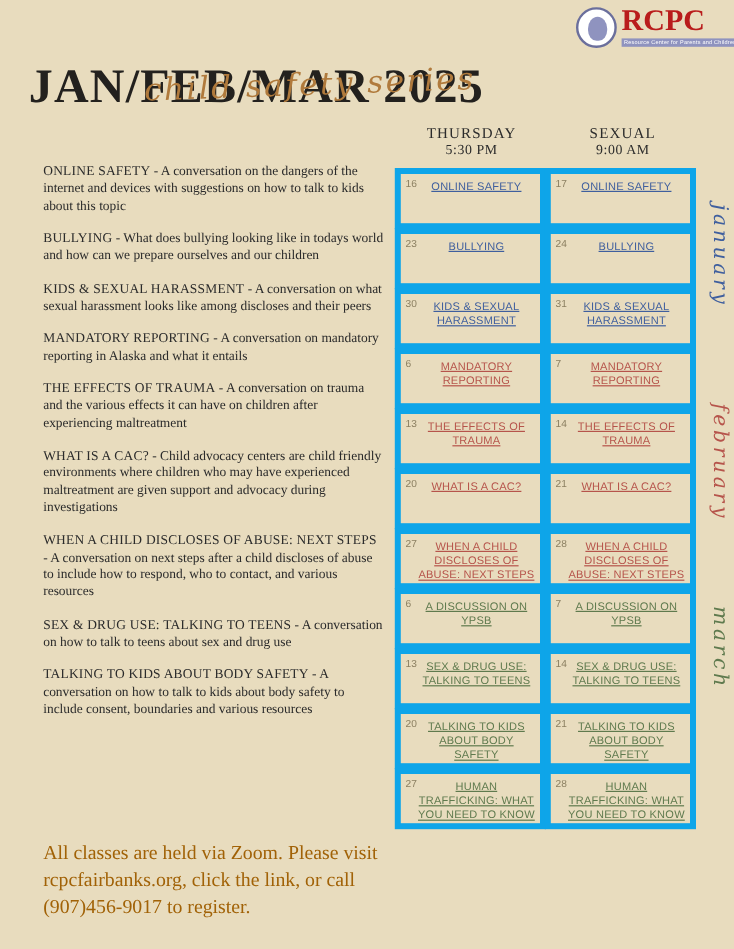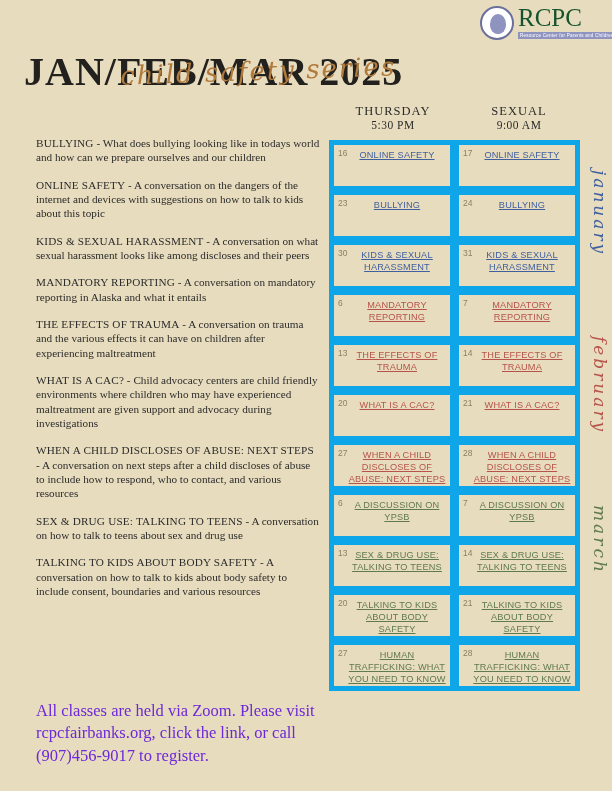--- a/index.html
+++ b/index.html
@@ -42,42 +42,42 @@
     box-sizing:border-box;
   }
   .logo-mark:after{
     content:"";position:absolute;left:8px;top:6px;width:16px;height:20px;
     border-radius:50% 50% 45% 45%;
     background:#8f93bf;
   }
   .logo-text{
     position:absolute;left:38px;top:0px;
     font-family:"Liberation Serif", serif;
-    font-size:25px;font-weight:normal;color:#14532d;letter-spacing:0px;
+    font-size:25px;font-weight:bold;color:#b91c1c;letter-spacing:0px;
   }
   .logo-sub{
     position:absolute;left:38px;top:28px;
     font-family:"Liberation Sans", sans-serif;
     font-size:4.6px;color:#4d5180;letter-spacing:.2px;
     background:#8f93bf;color:#fff;padding:1px 2px;white-space:nowrap;
   }
 
   
   .desc-col{
     position:absolute;left:36px;top:136px;width:284px;
   }
   .desc{
     font-size:11.2px;line-height:1.28;margin-bottom:13px;
     text-align:left;
   }
   .desc .name{font-variant:small-caps;letter-spacing:.2px;}
 
   .note{
     position:absolute;left:36px;top:700px;width:290px;
-    font-size:16.5px;line-height:1.35;color:#6d28d9;
+    font-size:16.5px;line-height:1.35;color:#a16207;
   }
 
   
   .cal{
     position:absolute;left:330px;top:104px;width:252px;
   }
   .dayhead{
     display:flex;
   }
   .dayhead .d{
@@ -136,22 +136,22 @@
   <div class="title">JAN/FEB/MAR 2025</div>
   <div class="subtitle">child safety series</div>
 
   <div class="logo">
     <div class="logo-mark"></div>
     <div class="logo-text">RCPC</div>
     <div class="logo-sub">Resource Center for Parents and Children</div>
   </div>
 
   <div class="desc-col">
+      <div class="desc"><span class="name">ONLINE SAFETY</span><span> - A conversation on the dangers of the internet and devices with suggestions on how to talk to kids about this topic</span></div>
       <div class="desc"><span class="name">BULLYING</span><span> - What does bullying looking like in todays world and how can we prepare ourselves and our children</span></div>
-      <div class="desc"><span class="name">ONLINE SAFETY</span><span> - A conversation on the dangers of the internet and devices with suggestions on how to talk to kids about this topic</span></div>
       <div class="desc"><span class="name">KIDS &amp; SEXUAL HARASSMENT</span><span> - A conversation on what sexual harassment looks like among discloses and their peers</span></div>
       <div class="desc"><span class="name">MANDATORY REPORTING</span><span> - A conversation on mandatory reporting in Alaska and what it entails</span></div>
       <div class="desc"><span class="name">THE EFFECTS OF TRAUMA</span><span> - A conversation on trauma and the various effects it can have on children after experiencing maltreatment</span></div>
       <div class="desc"><span class="name">WHAT IS A CAC?</span><span> - Child advocacy centers are child friendly environments where children who may have experienced maltreatment are given support and advocacy during investigations</span></div>
       <div class="desc"><span class="name">WHEN A CHILD DISCLOSES OF ABUSE: NEXT STEPS</span><span> - A conversation on next steps after a child discloses of abuse to include how to respond, who to contact, and various resources</span></div>
       <div class="desc"><span class="name">SEX &amp; DRUG USE: TALKING TO TEENS</span><span> - A conversation on how to talk to teens about sex and drug use</span></div>
       <div class="desc"><span class="name">TALKING TO KIDS ABOUT BODY SAFETY</span><span> - A conversation on how to talk to kids about body safety to include consent, boundaries and various resources</span></div>
     </div>
 
   <div class="note">All classes are held via Zoom. Please visit rcpcfairbanks.org, click the link, or call (907)456-9017 to register.</div>

